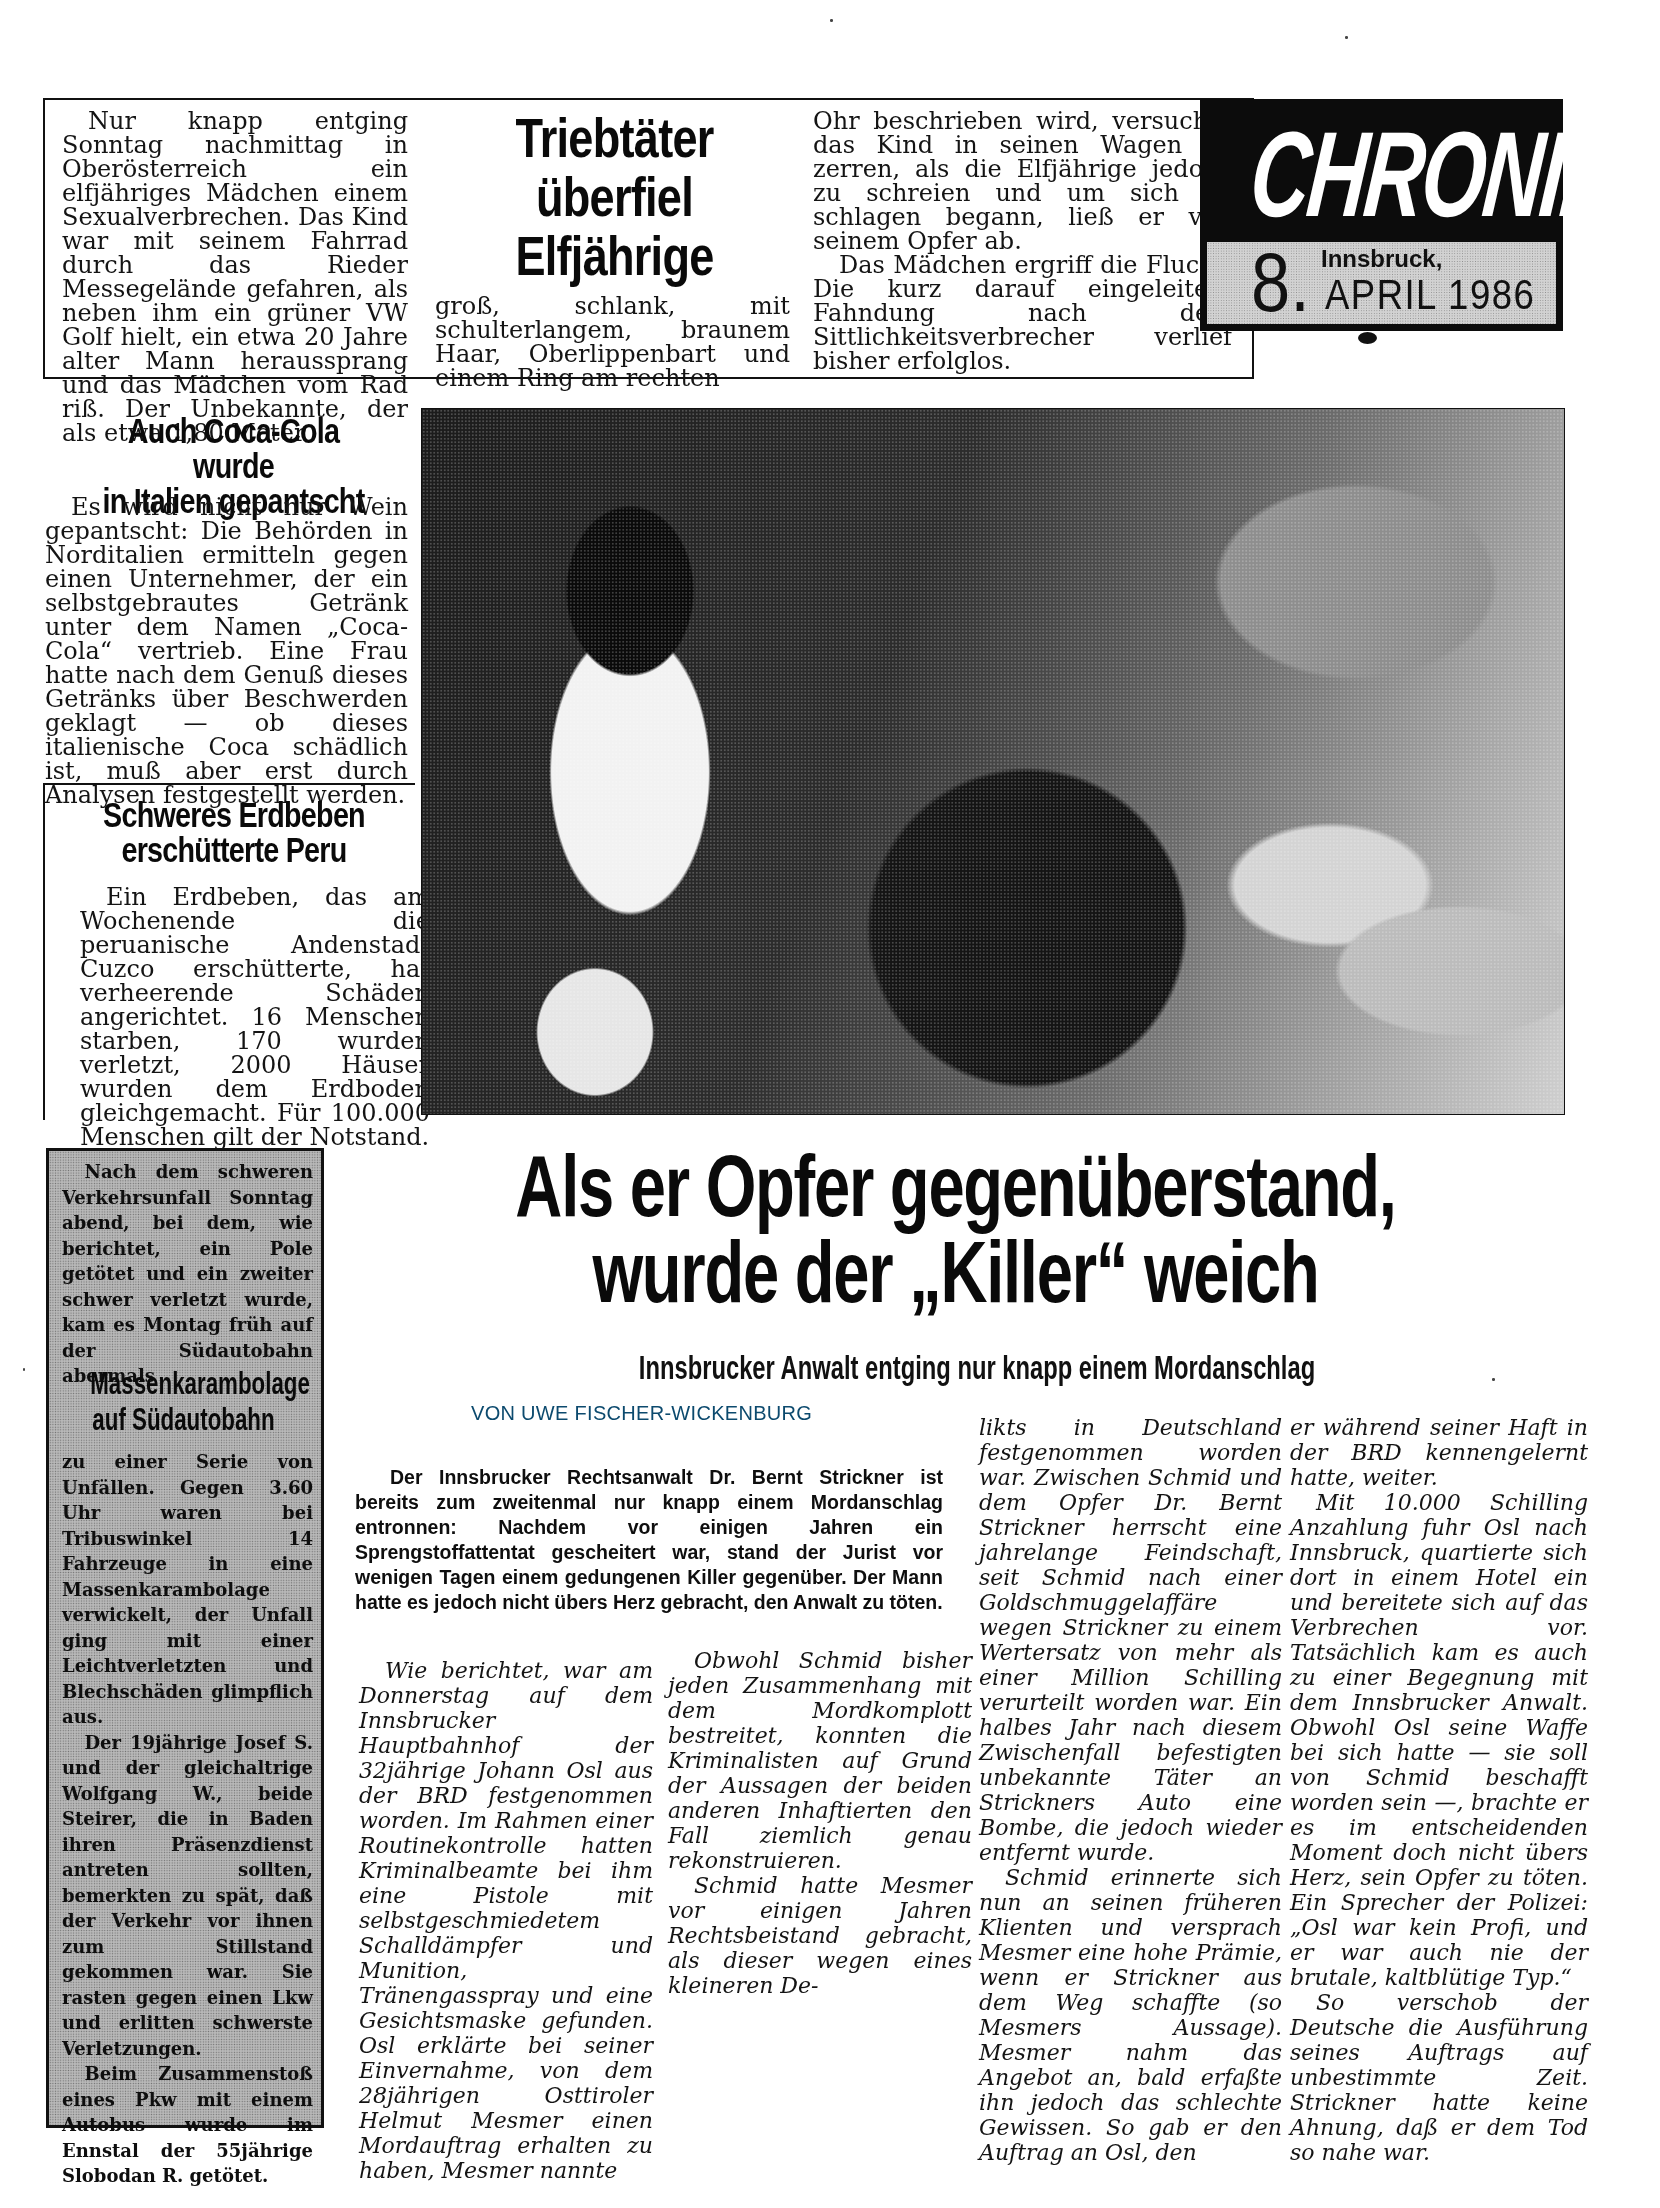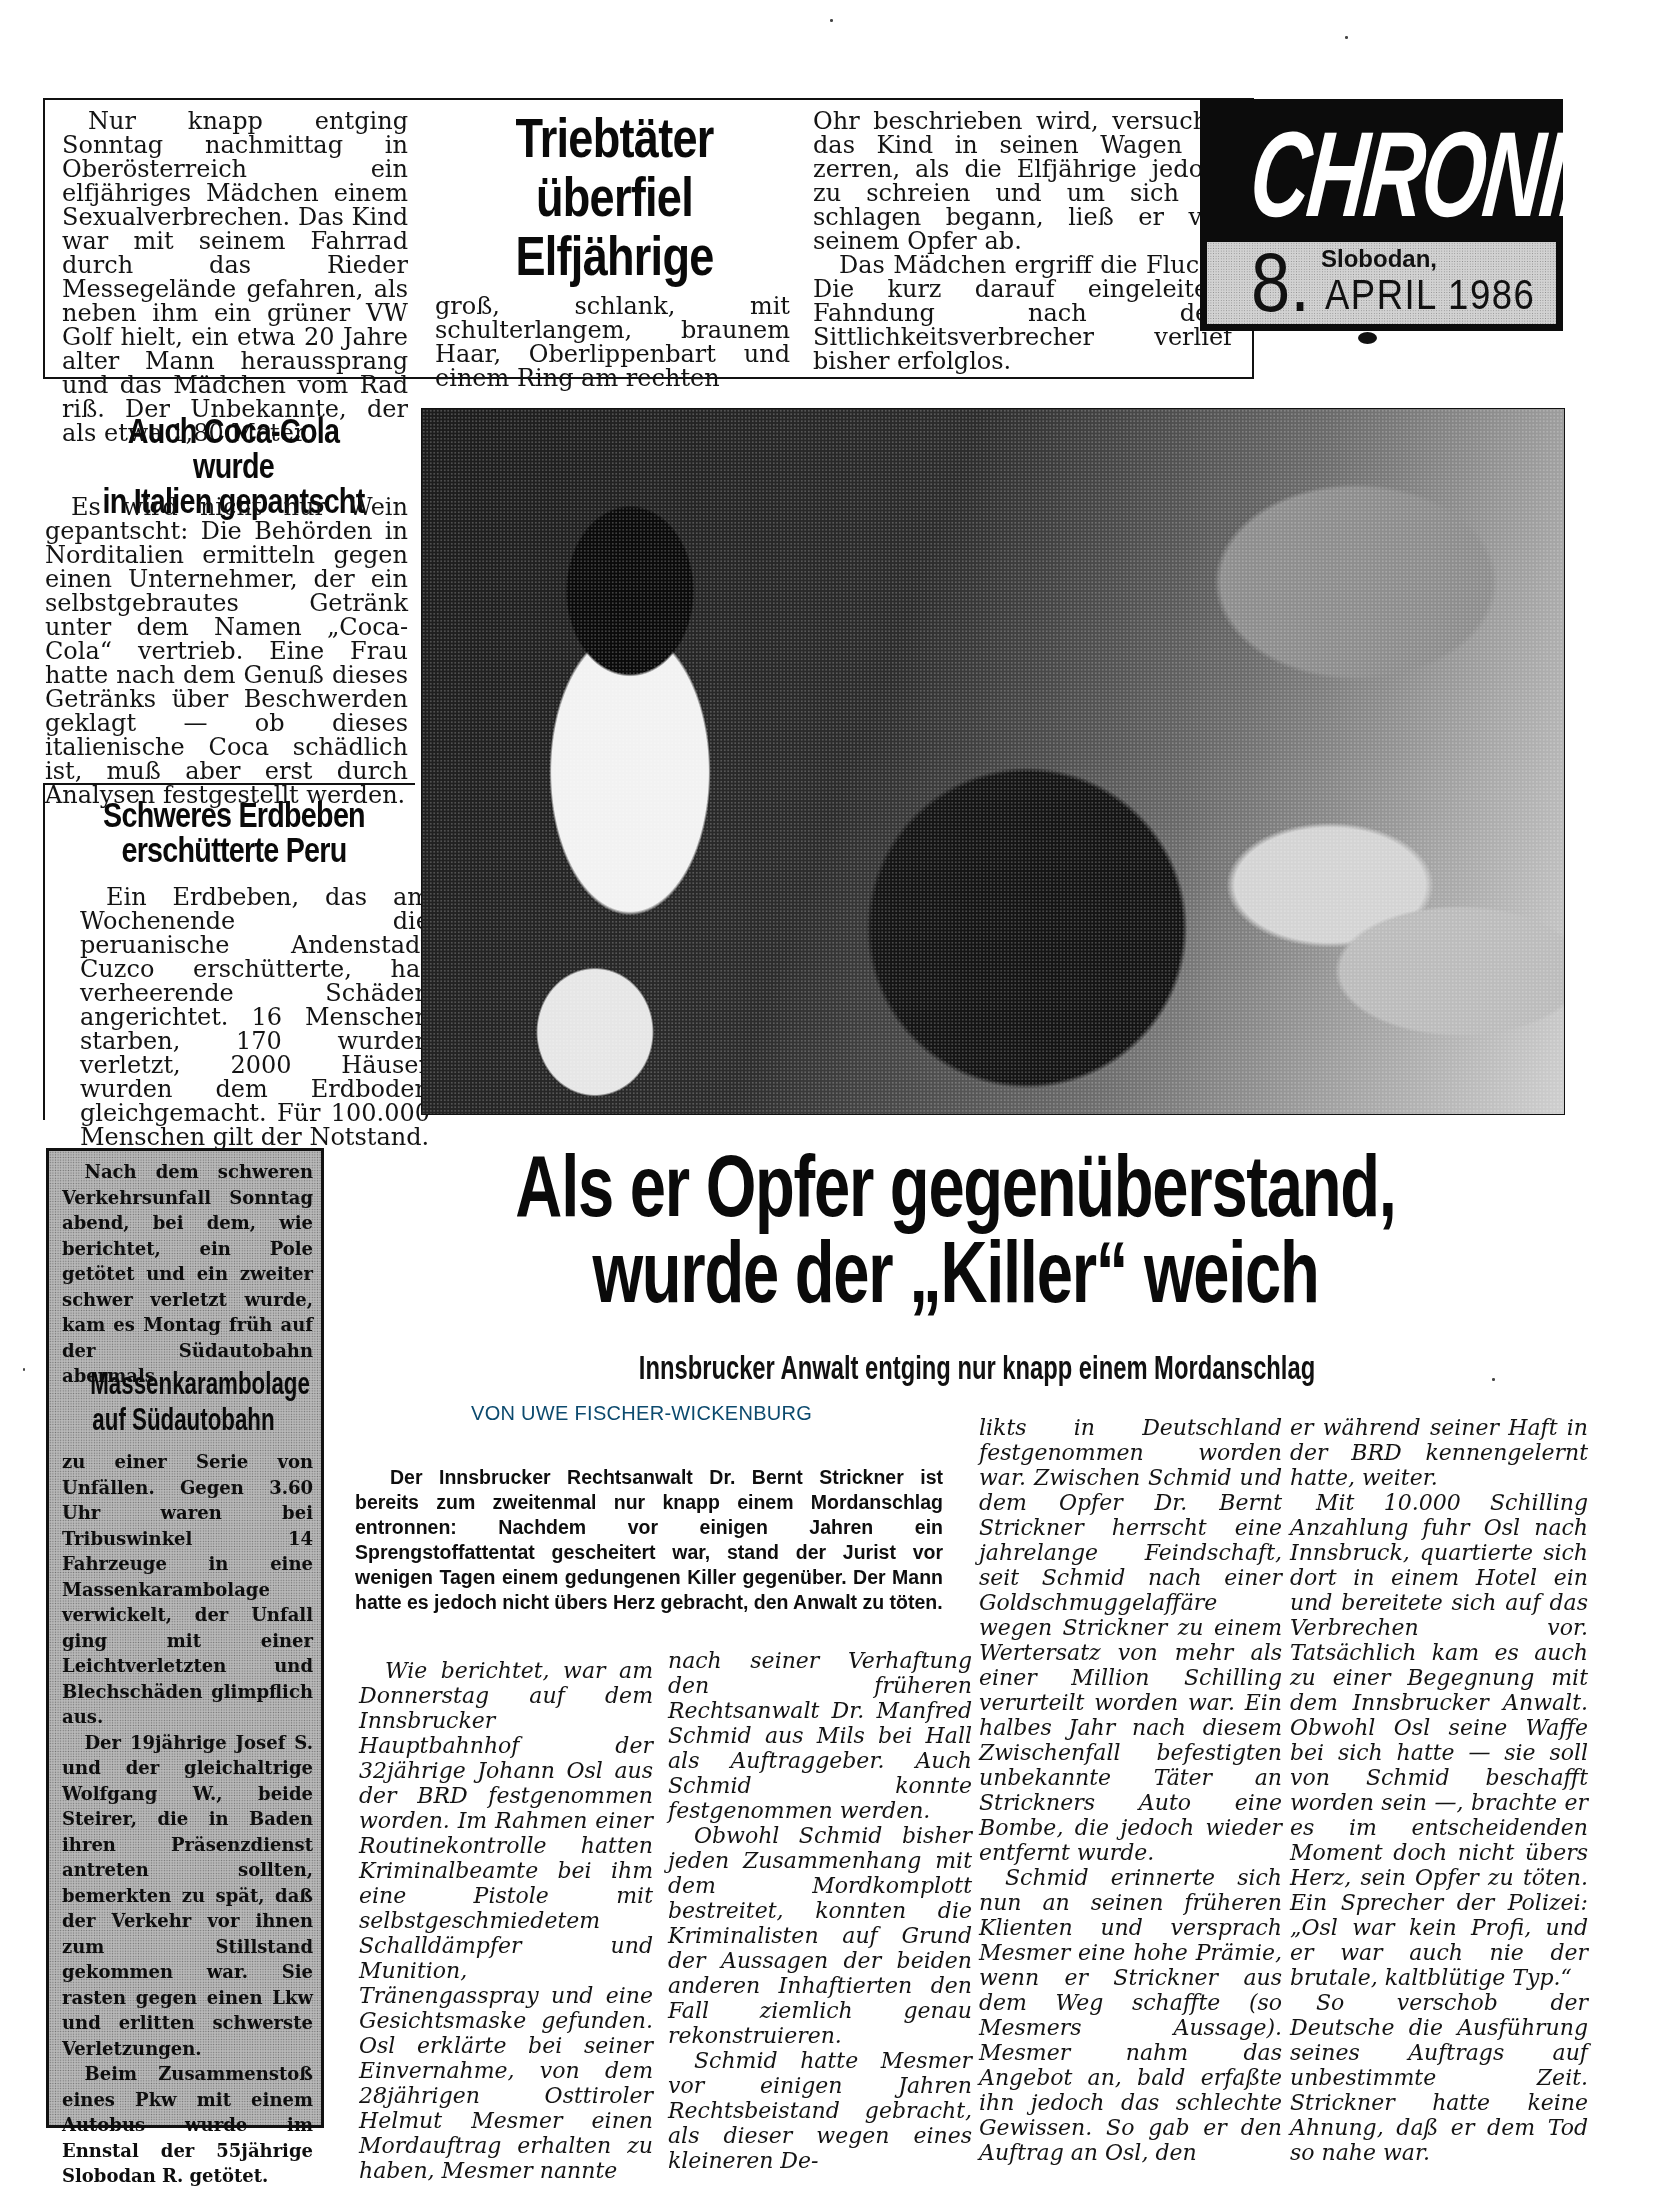--- a/index.html
+++ b/index.html
@@ -154,21 +154,21 @@
 
 <div id="top-col3" class="abs body-text">
   <p class="noindent">Ohr beschrieben wird, versuchte das Kind in seinen Wagen zu zerren, als die Elfjährige jedoch zu schreien und um sich zu schlagen begann, ließ er von seinem Opfer ab.</p>
   <p>Das Mädchen ergriff die Flucht. Die kurz darauf eingeleitete Fahndung nach dem Sittlichkeitsverbrecher verlief bisher erfolglos.</p>
 </div>
 
 <div id="chronik" class="abs"></div>
 <div id="chronik-title" class="abs">CHRONIK</div>
 <div id="chronik-date" class="abs"></div>
 <div id="date-day" class="abs">8.</div>
-<div id="date-weekday" class="abs">Slobodan,</div>
+<div id="date-weekday" class="abs">Innsbruck,</div>
 <div id="date-rest" class="abs">APRIL 1986</div>
 <div id="chronik-dot" class="abs"></div>
 
 <div id="coca-head" class="abs head">
   <div>Auch Coca-Cola wurde</div>
   <div>in Italien gepantscht</div>
 </div>
 <div id="coca-body" class="abs body-text">
   <p>Es wird nicht nur Wein gepantscht: Die Behörden in Norditalien ermitteln gegen einen Unternehmer, der ein selbstgebrautes Getränk unter dem Namen „Coca-Cola“ vertrieb. Eine Frau hatte nach dem Genuß dieses Getränks über Beschwerden geklagt — ob dieses italienische Coca schädlich ist, muß aber erst durch Analysen festgestellt werden.</p>
 </div>
@@ -203,21 +203,20 @@
   <div>wurde der „Killer“ weich</div>
 </div>
 <div id="main-sub" class="abs">Innsbrucker Anwalt entging nur knapp einem Mordanschlag</div>
 <div id="byline" class="abs">VON UWE FISCHER-WICKENBURG</div>
 <div id="lead" class="abs">Der Innsbrucker Rechtsanwalt Dr. Bernt Strickner ist bereits zum zweitenmal nur knapp einem Mordanschlag entronnen: Nachdem vor einigen Jahren ein Sprengstoffattentat gescheitert war, stand der Jurist vor wenigen Tagen einem gedungenen Killer gegenüber. Der Mann hatte es jedoch nicht übers Herz gebracht, den Anwalt zu töten.</div>
 
 <div id="col-a" class="abs body-text col">
   <p>Wie berichtet, war am Donnerstag auf dem Innsbrucker Hauptbahnhof der 32jährige Johann Osl aus der BRD festgenommen worden. Im Rahmen einer Routinekontrolle hatten Kriminalbeamte bei ihm eine Pistole mit selbstgeschmiedetem Schalldämpfer und Munition, Tränengasspray und eine Gesichtsmaske gefunden. Osl erklärte bei seiner Einvernahme, von dem 28jährigen Osttiroler Helmut Mesmer einen Mordauftrag erhalten zu haben, Mesmer nannte</p>
 </div>
 <div id="col-b" class="abs body-text col">
-  <p class="noindent">nach seiner Verhaftung den früheren Rechtsanwalt Dr. Manfred Schmid aus Mils bei Hall als Auftraggeber. Auch Schmid konnte festgenommen werden.</p>
   <p>Obwohl Schmid bisher jeden Zusammenhang mit dem Mordkomplott bestreitet, konnten die Kriminalisten auf Grund der Aussagen der beiden anderen Inhaftierten den Fall ziemlich genau rekonstruieren.</p>
   <p>Schmid hatte Mesmer vor einigen Jahren Rechtsbeistand gebracht, als dieser wegen eines kleineren De-</p>
 </div>
 <div id="col-c" class="abs body-text col">
   <p class="noindent">likts in Deutschland festgenommen worden war. Zwischen Schmid und dem Opfer Dr. Bernt Strickner herrscht eine jahrelange Feindschaft, seit Schmid nach einer Goldschmuggelaffäre wegen Strickner zu einem Wertersatz von mehr als einer Million Schilling verurteilt worden war. Ein halbes Jahr nach diesem Zwischenfall befestigten unbekannte Täter an Strickners Auto eine Bombe, die jedoch wieder entfernt wurde.</p>
   <p>Schmid erinnerte sich nun an seinen früheren Klienten und versprach Mesmer eine hohe Prämie, wenn er Strickner aus dem Weg schaffte (so Mesmers Aussage). Mesmer nahm das Angebot an, bald erfaßte ihn jedoch das schlechte Gewissen. So gab er den Auftrag an Osl, den</p>
 </div>
 <div id="col-d" class="abs body-text col">
   <p class="noindent">er während seiner Haft in der BRD kennengelernt hatte, weiter.</p>
   <p>Mit 10.000 Schilling Anzahlung fuhr Osl nach Innsbruck, quartierte sich dort in einem Hotel ein und bereitete sich auf das Verbrechen vor. Tatsächlich kam es auch zu einer Begegnung mit dem Innsbrucker Anwalt. Obwohl Osl seine Waffe bei sich hatte — sie soll von Schmid beschafft worden sein —, brachte er es im entscheidenden Moment doch nicht übers Herz, sein Opfer zu töten. Ein Sprecher der Polizei: „Osl war kein Profi, und er war auch nie der brutale, kaltblütige Typ.“</p>

